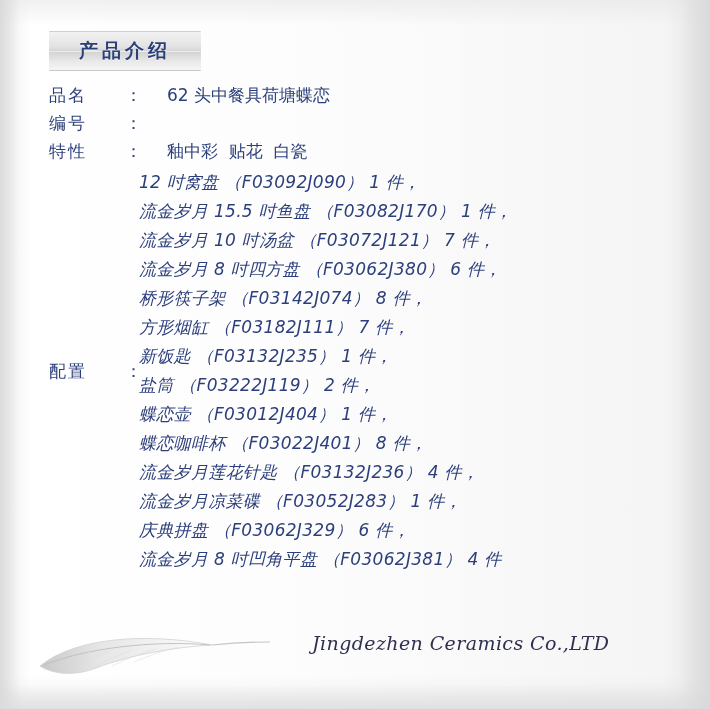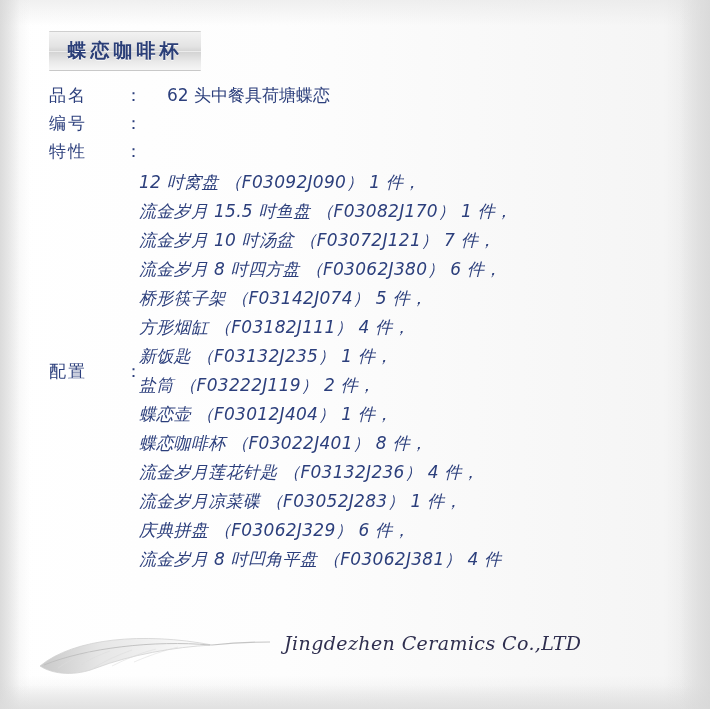--- a/index.html
+++ b/index.html
@@ -125,21 +125,21 @@
   }
   .config-item {
     line-height: 29px;
     white-space: pre;
     letter-spacing: 0.3px;
   }
 
   
   .footer-signature {
     position: absolute;
-    left: 284px;
+    left: 312px;
     top: 632px;
     font-family: "DejaVu Serif", serif;
     font-style: italic;
     font-size: 19px;
     color: #2f2f4f;
     letter-spacing: 0.4px;
     white-space: nowrap;
   }
   
   .feather {
@@ -171,51 +171,52 @@
 </style>
 </head>
 <body>
 
 <div class="page">
   <div class="paper-shade"></div>
   <div class="paper-fold"></div>
 
   <div class="header-banner">
     <div class="banner-bg"></div>
-    <div class="header-title">蝶恋咖啡杯</div>
+    <div class="header-title">产品介绍</div>
   </div>
 
   <div class="spec">
 
     <div class="spec-row">
       <span class="spec-label">品名</span>
       <span class="spec-colon">：</span>
       <span class="spec-value">62 头中餐具荷塘蝶恋</span>
     </div>
 
     <div class="spec-row">
       <span class="spec-label">编号</span>
       <span class="spec-colon">：</span>
     </div>
 
     <div class="spec-row">
       <span class="spec-label">特性</span>
       <span class="spec-colon">：</span>
+      <span class="spec-value">釉中彩  贴花  白瓷</span>
     </div>
 
     <div class="spec-row config">
       <span class="spec-label">配置</span>
       <span class="spec-colon">：</span>
       <div class="config-list">
         <div class="config-item">12 吋窝盘 （F03092J090） 1 件，</div>
         <div class="config-item">流金岁月 15.5 吋鱼盘 （F03082J170） 1 件，</div>
         <div class="config-item">流金岁月 10 吋汤盆 （F03072J121） 7 件，</div>
         <div class="config-item">流金岁月 8 吋四方盘 （F03062J380） 6 件，</div>
-        <div class="config-item">桥形筷子架 （F03142J074） 5 件，</div>
-        <div class="config-item">方形烟缸 （F03182J111） 4 件，</div>
+        <div class="config-item">桥形筷子架 （F03142J074） 8 件，</div>
+        <div class="config-item">方形烟缸 （F03182J111） 7 件，</div>
         <div class="config-item">新饭匙 （F03132J235） 1 件，</div>
         <div class="config-item">盐筒 （F03222J119） 2 件，</div>
         <div class="config-item">蝶恋壶 （F03012J404） 1 件，</div>
         <div class="config-item">蝶恋咖啡杯 （F03022J401） 8 件，</div>
         <div class="config-item">流金岁月莲花针匙 （F03132J236） 4 件，</div>
         <div class="config-item">流金岁月凉菜碟 （F03052J283） 1 件，</div>
         <div class="config-item">庆典拼盘 （F03062J329） 6 件，</div>
         <div class="config-item">流金岁月 8 吋凹角平盘 （F03062J381） 4 件</div>
       </div>
     </div>

